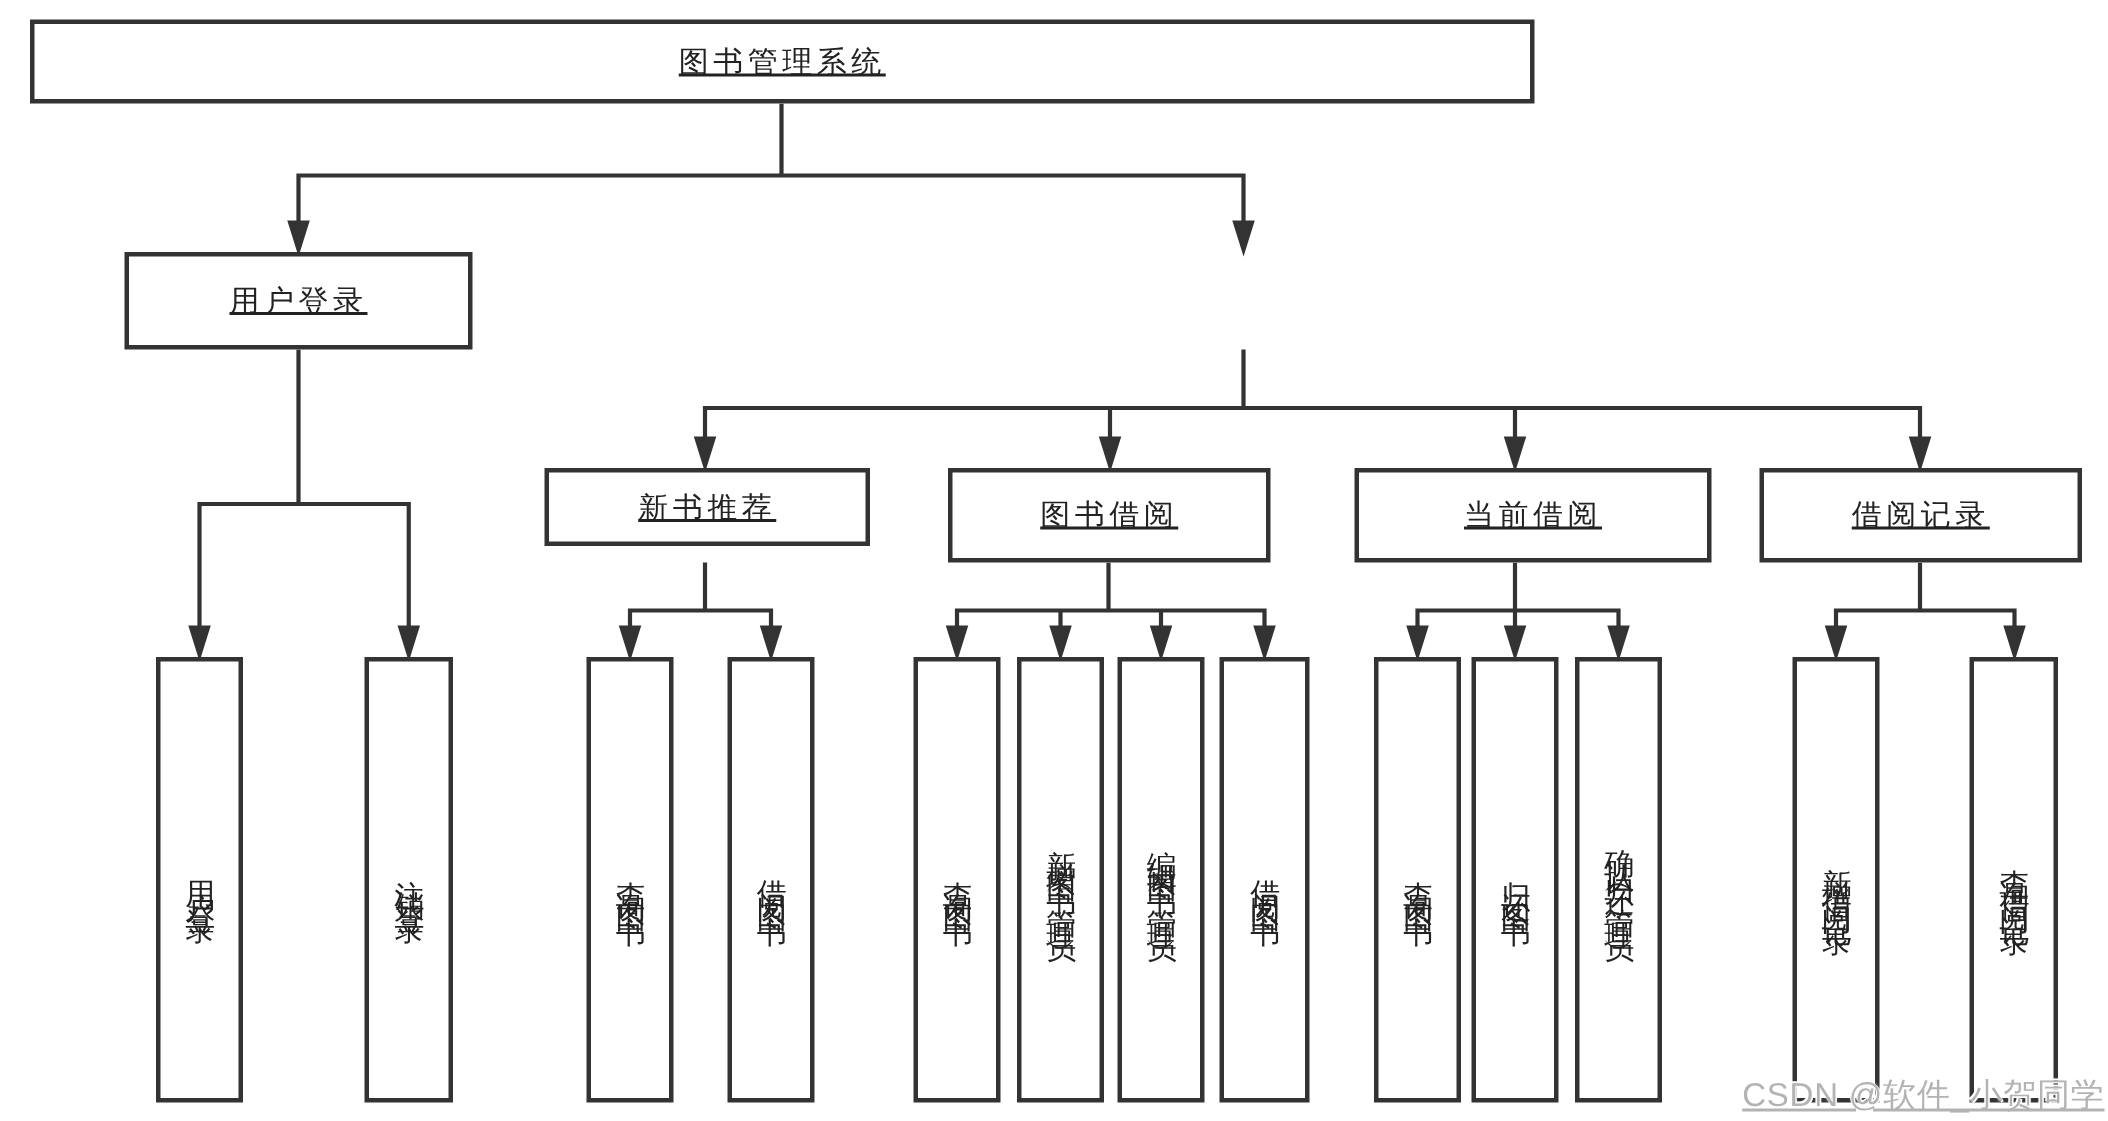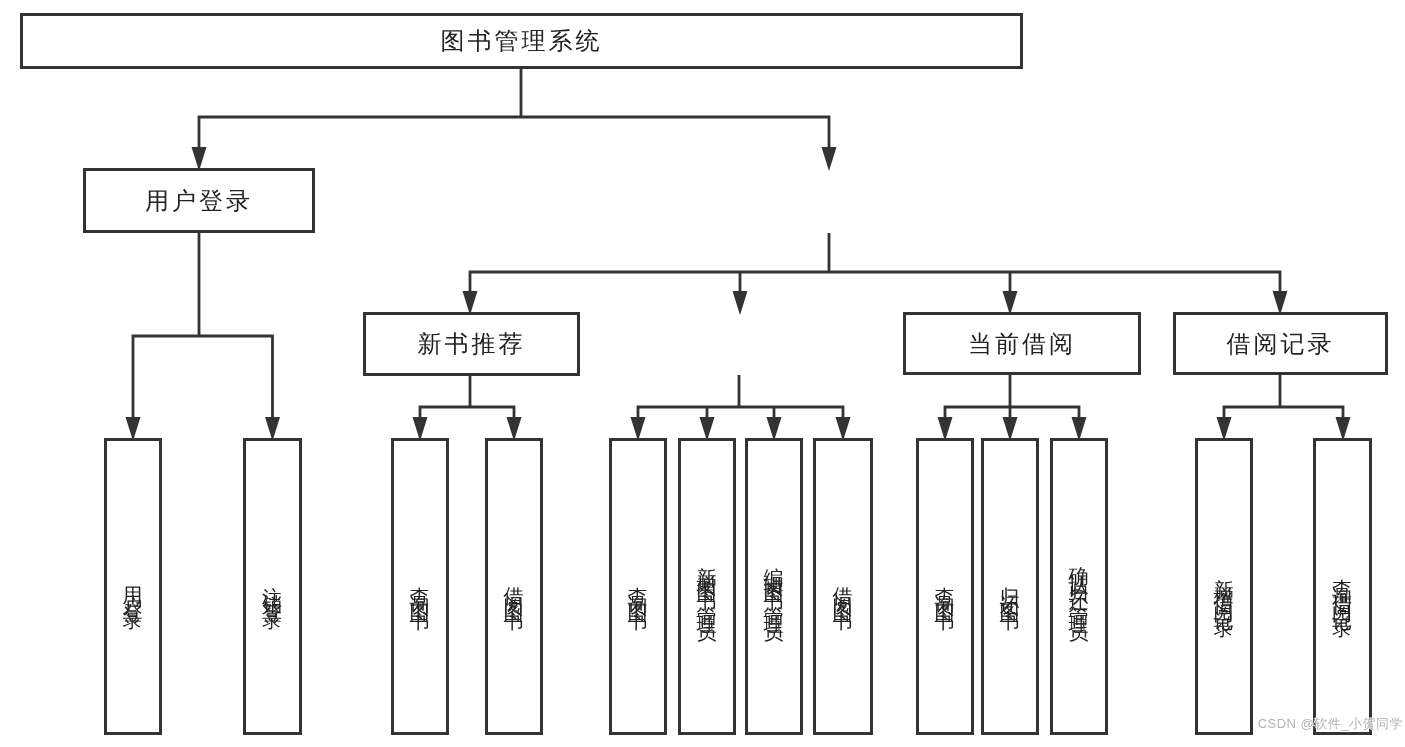--- a/index.html
+++ b/index.html
@@ -13,36 +13,37 @@
   body{width:1405px;height:747px;overflow:hidden;
        font-family:"Liberation Sans","DejaVu Sans",sans-serif;color:var(--text);}
   .canvas{position:relative;width:1405px;height:747px;background:var(--background);}
   .wires{position:absolute;left:0;top:0;width:1405px;height:747px;}
   .wires path{stroke:var(--line);stroke-width:2.8;fill:none;}
   .wires polygon{fill:var(--line);stroke:none;}
   .hnode{
     position:absolute;box-sizing:border-box;
     background:var(--box-fill);border:3px solid var(--line);
     display:flex;align-items:center;justify-content:center;
-    font-size:24px;letter-spacing:3px;color:var(--text);
-    white-space:nowrap;z-index:2;
+    font-size:20px;letter-spacing:3px;color:var(--text);
+    white-space:nowrap;z-index:2;text-decoration:underline;
   }
   .leaf{
     position:absolute;box-sizing:border-box;top:438px;height:297px;
     background:var(--box-fill);border:3px solid var(--line);
     display:flex;align-items:center;justify-content:center;
     writing-mode:vertical-rl;text-orientation:mixed;
     font-size:20px;letter-spacing:8px;line-height:1;color:var(--text);
     z-index:2;
   }
   .watermark{
     position:absolute;top:715px;right:2px;z-index:5;
-    font-size:13px;letter-spacing:.5px;color:var(--watermark);
+    font-size:22px;letter-spacing:.5px;color:var(--watermark);
     text-shadow:0 0 2px #ffffff,1px 1px 0 #ffffff,-1px -1px 0 #ffffff;
     white-space:nowrap;
+    text-decoration:underline;
   }
 </style>
 </head>
 <body>
 
 <div class="canvas">
 
   <svg class="wires" viewBox="0 0 1405 747" aria-hidden="true">
     <g>
       <path d="M521,69 V118 M197.6,117 H830.4 M199,116 V150 M829,116 V150"></path>
@@ -73,21 +74,22 @@
       <polygon points="1071.5,417 1086.5,417 1079,441"></polygon>
       <polygon points="1216.5,417 1231.5,417 1224,441"></polygon>
       <polygon points="1335.5,417 1350.5,417 1343,441"></polygon>
     </g>
   </svg>
 
   <div class="hnode" style="left:20px;top:13px;width:1003px;height:56px">图书管理系统</div>
 
   <div class="hnode" style="left:83px;top:168px;width:232px;height:65px">用户登录</div>
 
-  <div class="hnode" style="left:363px;top:312px;width:217px;height:64px">新书推荐</div>
+  <div class="hnode" style="left:363px;top:312px;width:217px;height:52px">新书推荐</div>
+  <div class="hnode" style="left:632px;top:312px;width:215px;height:63px">图书借阅</div>
   <div class="hnode" style="left:903px;top:312px;width:238px;height:63px">当前借阅</div>
   <div class="hnode" style="left:1173px;top:312px;width:215px;height:63px">借阅记录</div>
 
   <div class="leaf" style="left:104px;width:58px">用户登录</div>
   <div class="leaf" style="left:243px;width:59px">注销登录</div>
 
   <div class="leaf" style="left:391px;width:58px">查询图书</div>
   <div class="leaf" style="left:485px;width:58px">借阅图书</div>
 
   <div class="leaf" style="left:609px;width:58px">查询图书</div>

